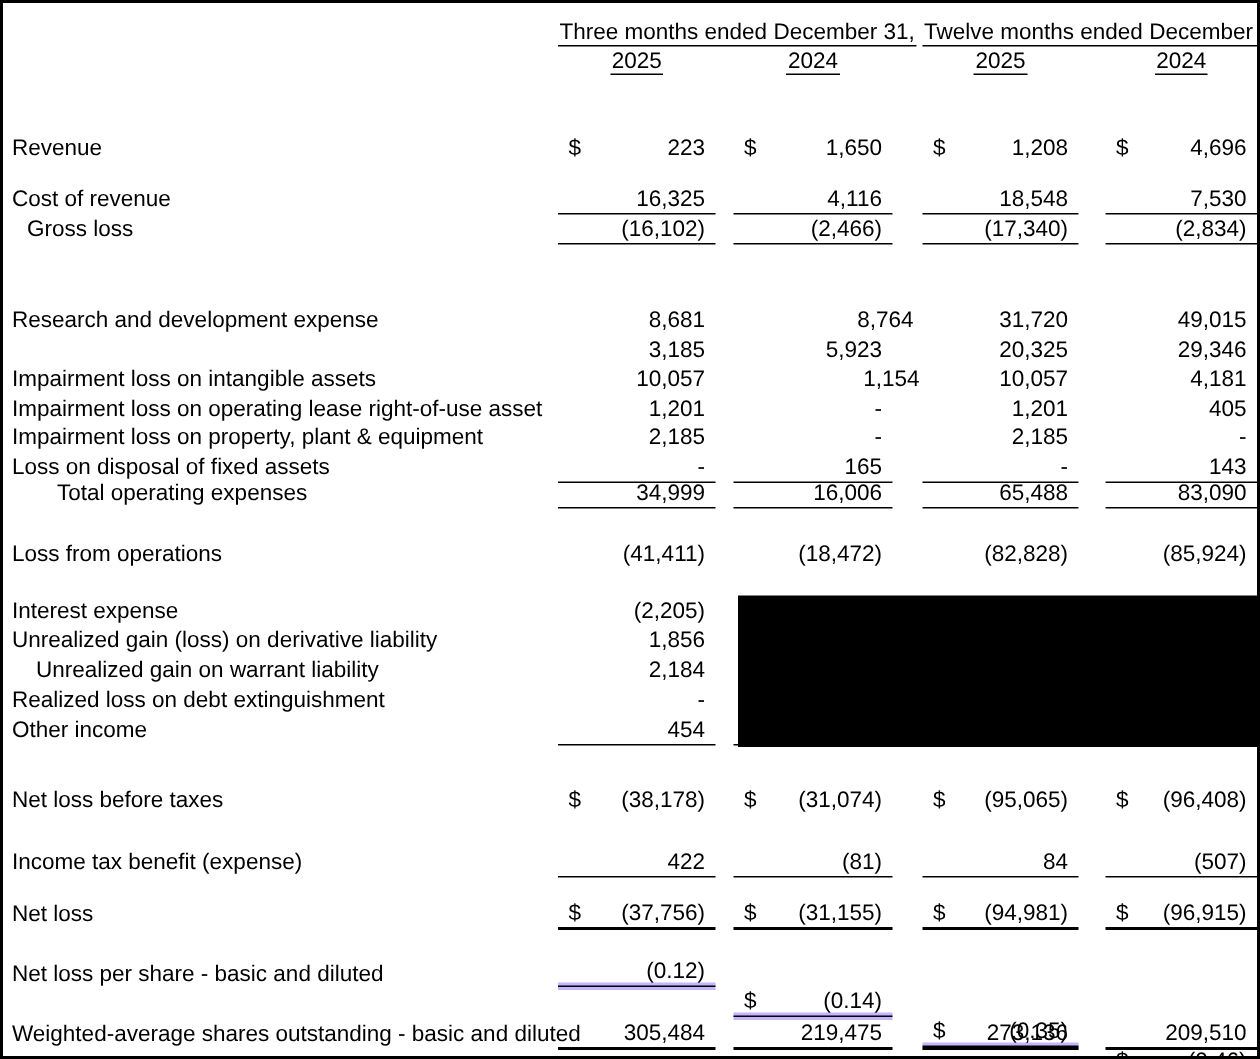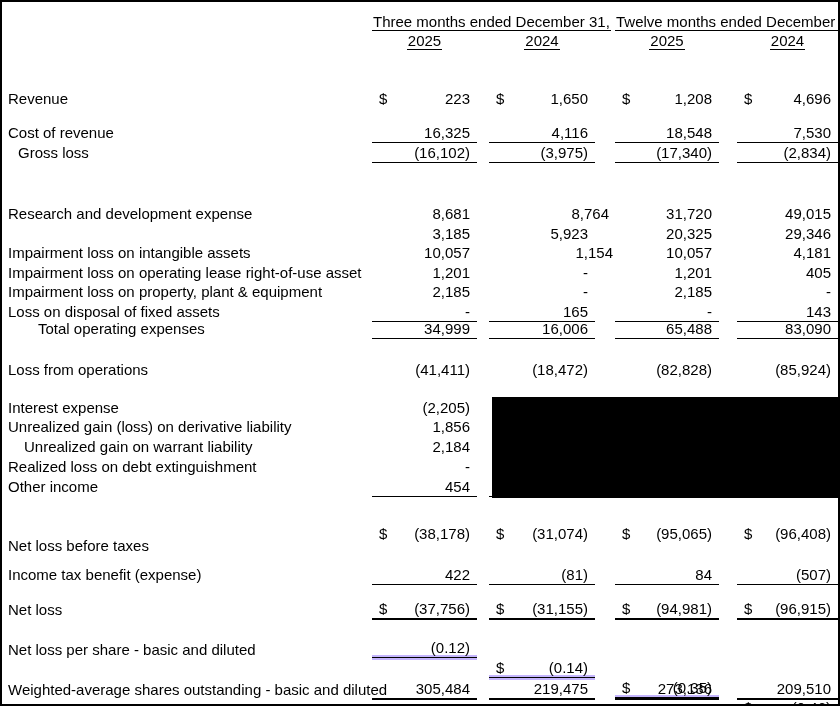--- a/index.html
+++ b/index.html
@@ -104,21 +104,21 @@
         <div class="cell u1" style="left: 735px; width: 101px;">
           <span class="num">7,530</span>
         </div>
       </div>
       <div class="row" style="top: 141px;">
         <div class="lbl" style="left: 16px;">Gross loss</div>
         <div class="cell u1" style="left: 370px; width: 105px;">
           <span class="num">(16,102)</span>
         </div>
         <div class="cell u1" style="left: 487px; width: 106px;">
-          <span class="num">(3,975)</span>
+          <span class="num">(2,466)</span>
         </div>
         <div class="cell u1" style="left: 613px; width: 104px;">
           <span class="num">(17,340)</span>
         </div>
         <div class="cell u1" style="left: 735px; width: 101px;">
           <span class="num">(2,834)</span>
         </div>
       </div>
       <div class="row" style="top: 202px;">
         <div class="lbl" style="left: 6px;">Research and development expense</div>
@@ -308,21 +308,21 @@
           <span class="num"></span>
         </div>
         <div class="cell u1" style="left: 613px; width: 104px;">
           <span class="num"></span>
         </div>
         <div class="cell u1" style="left: 735px; width: 101px;">
           <span class="num"></span>
         </div>
       </div>
       <div class="row" style="top: 522px;">
-        <div class="lbl" style="left: 6px; margin-top: 12px;">Net loss before taxes</div>
+        <div class="lbl" style="left: 6px;">Net loss before taxes</div>
         <div class="cell" style="left: 370px; width: 105px;">
           <span class="dollar">$</span>
           <span class="num">(38,178)</span>
         </div>
         <div class="cell" style="left: 487px; width: 106px;">
           <span class="dollar">$</span>
           <span class="num">(31,074)</span>
         </div>
         <div class="cell" style="left: 613px; width: 104px;">
           <span class="dollar">$</span>

